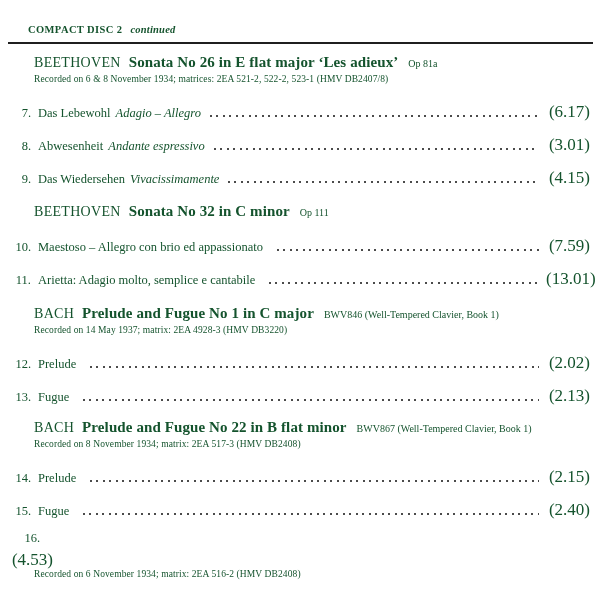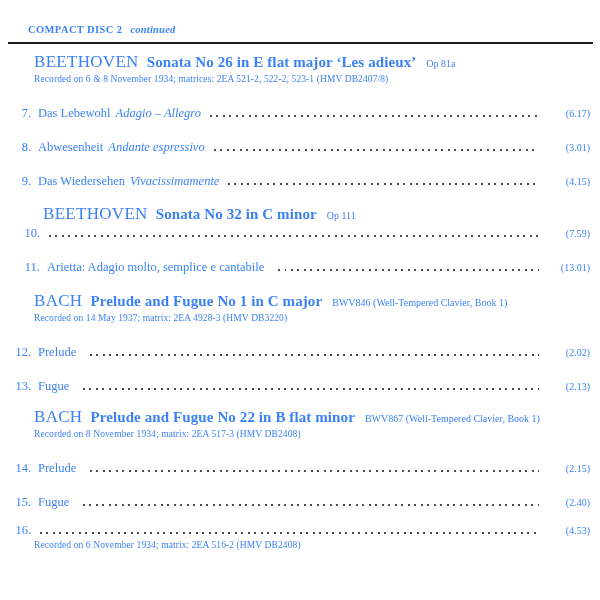--- a/index.html
+++ b/index.html
@@ -1,21 +1,21 @@
 <!DOCTYPE html>
 <html><head>
 <meta charset="utf-8">
 <style>
   html, body { margin: 0; padding: 0; background: #ffffff; }
   .page {
     position: relative;
     width: 600px;
     height: 600px;
     background: #ffffff;
-    color: #3b82f6;
+    color: #14532d;
     font-family: "Liberation Serif", serif;
     overflow: hidden;
   }
   .header {
     margin: 24px 0 0 28px;
     font-size: 10.5px;
     line-height: 12px;
     font-weight: 700;
     letter-spacing: 0.4px;
     white-space: nowrap;
@@ -28,31 +28,31 @@
     margin-left: 5px;
   }
   .rule {
     margin: 6px 0 0 8px;
     width: 585px;
     height: 2px;
     background: #1f1f1f;
   }
   .work { margin: 0; }
   .s1 { margin-top: 8px; }
-  .s2 { margin-top: 14px; padding-left: 9px; }
+  .s2 { margin-top: 14px; }
   .s3 { margin-top: 15px; }
   .s4 { margin-top: 12px; }
   .s5 { margin-top: 10px; }
   .work-head {
     margin-left: 34px;
     line-height: 19px;
     white-space: nowrap;
   }
   .composer {
-    font-size: 17px;
+    font-size: 14px;
     letter-spacing: 0.3px;
   }
   .work-title {
     font-size: 15px;
     font-weight: 700;
     margin-left: 4px;
     letter-spacing: 0.1px;
     text-align: center;
   }
   .work-cat {
@@ -85,23 +85,23 @@
     flex: 1 1 auto;
     height: 2px;
     margin: 0 7px 0 9px;
     background-image: repeating-linear-gradient(to right,
       #4b4b4b 0, #4b4b4b 1.6px, transparent 1.6px, transparent 6.5px);
   }
   .ttime {
     flex: none;
     width: 44px;
     text-align: right;
-    font-size: 10px;
-  }
-  .t16 { line-height: 19px; }
+    font-size: 17px;
+  }
+  .t16 { line-height: 19px; flex-direction: column; }
   .t16 .ttitle .work-title { margin-left: 5px; }
   .t16-sub { font-size: 12.5px; margin-left: 7px; }
   .t16-rec { margin-top: 0; }
 </style>
 </head>
 <body>
 
 <div class="page">
 
   <div class="header">
@@ -138,20 +138,21 @@
   </section>
 
   <section class="work s2">
     <div class="work-head">
       <span class="composer">BEETHOVEN</span>
       <span class="work-title">Sonata No 32 in C minor</span>
       <span class="work-cat">Op 111</span>
     </div>
     <div class="track">
       <span class="tnum">10.</span>
+      <span class="ttitle"><span>Maestoso – Allegro con brio ed appassionato</span><span class="tempo"></span></span>
       <span class="leader"></span>
       <span class="ttime">(7.59)</span>
     </div>
     <div class="track">
       <span class="tnum">11.</span>
       <span class="ttitle"><span>Arietta:  Adagio molto, semplice e cantabile</span><span class="tempo"></span></span>
       <span class="leader"></span>
       <span class="ttime">(13.01)</span>
     </div>
   </section>

